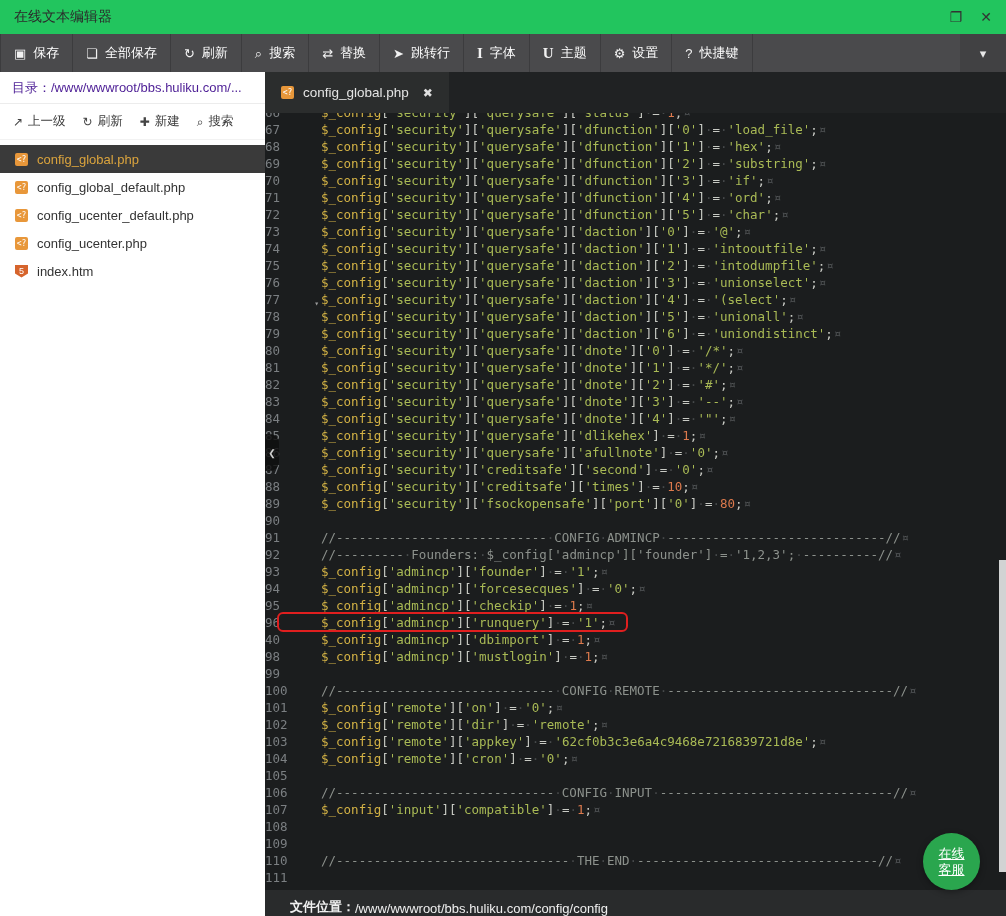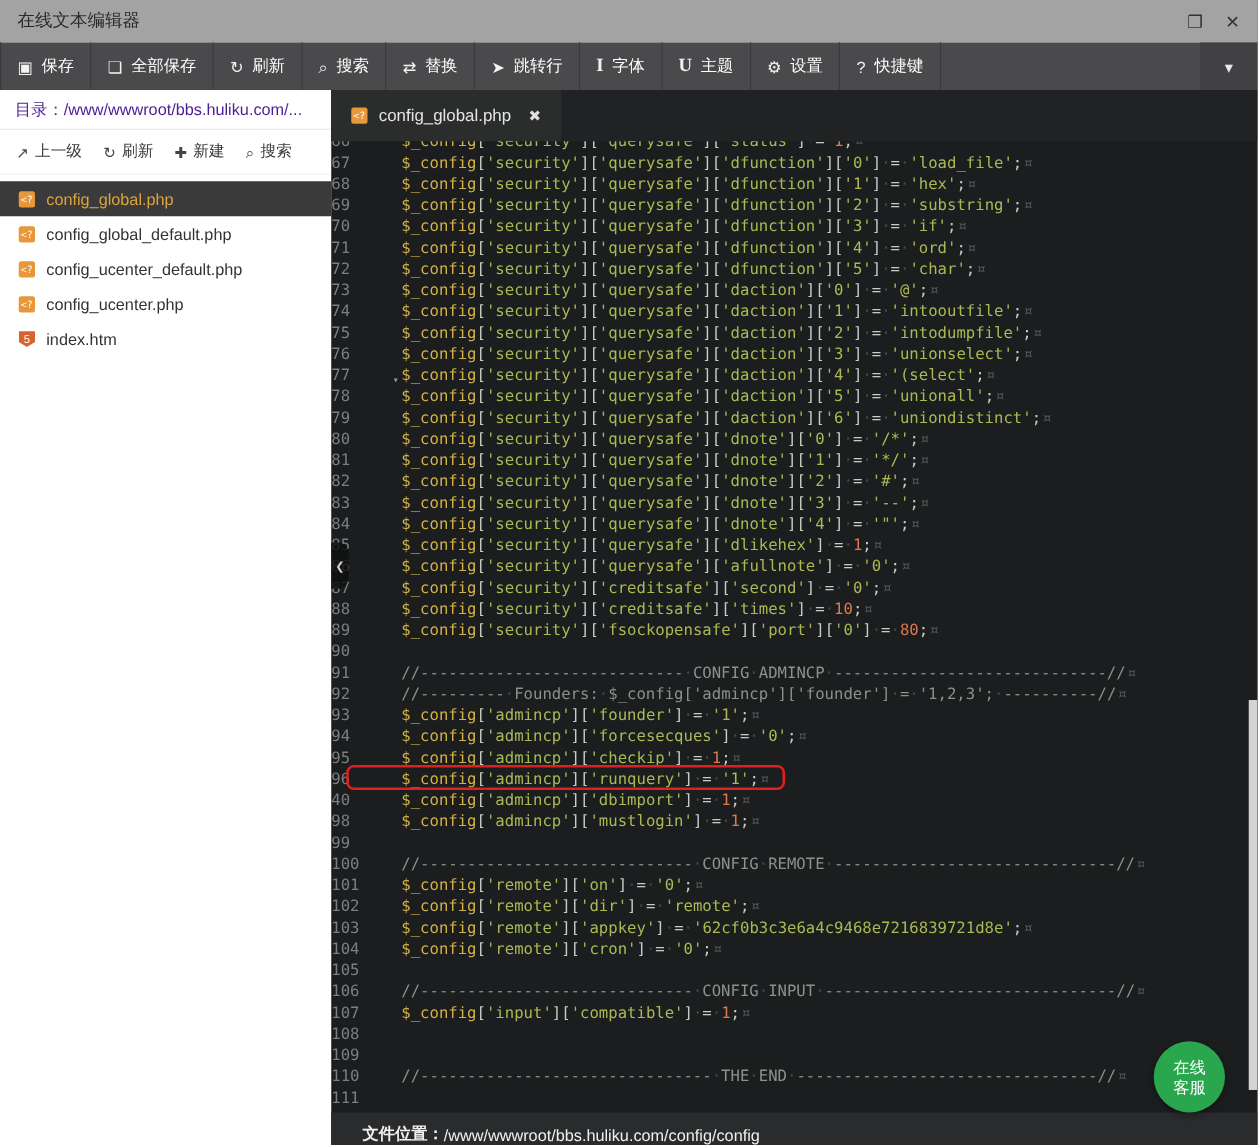--- a/index.html
+++ b/index.html
@@ -1,20 +1,20 @@
 <!DOCTYPE html>
 <html><head>
 <meta charset="utf-8">
 <style>
   *{margin:0;padding:0;box-sizing:border-box}
   html,body{width:1006px;height:916px}
   body{position:relative;font-family:"Liberation Sans",sans-serif;background:#fff;overflow:hidden}
 
   
-  .titlebar{position:absolute;top:0;left:0;right:0;height:34px;background:#a3a3a3;display:flex;align-items:center;padding:0 14px}
+  .titlebar{position:absolute;top:0;left:0;right:0;height:34px;background:#22c55e;display:flex;align-items:center;padding:0 14px}
   .titlebar .t{font-size:14px;color:#2b2b2b}
   .win-controls{margin-left:auto;display:flex;gap:18px;color:#333;font-size:14px}
   .win-controls span{cursor:pointer;line-height:1}
 
   
   .toolbar{position:absolute;top:34px;left:0;right:0;height:38px;background:#4a4a4c;display:flex;align-items:stretch}
   .tbtn{display:flex;align-items:center;gap:7px;padding:0 13px;color:#fff;font-size:13px;border-right:1px solid #3c3c3e;cursor:pointer;white-space:nowrap}
   .tbtn:first-child{border-left:1px solid #3c3c3e}
   .tbtn .ic{font-size:13px;line-height:1;color:#f2f2f2}
   .ic.serif{font-family:"Liberation Serif",serif;font-weight:bold;font-size:15px}
@@ -366,16 +366,16 @@
   <div class="statusbar">
     <b>文件位置：</b>
       <span>/www/wwwroot/bbs.huliku.com/config/config</span>
   </div>
 </div>
 
 <div class="collapse">
   <span>❮</span>
 </div>
 
-<div class="support" style="background: rgb(42, 166, 78);">
+<div class="support" style="background: rgb(42, 166, 78); text-decoration: underline;">
   <span>在线</span>
   <span>客服</span>
 </div>
 
 </body></html>

